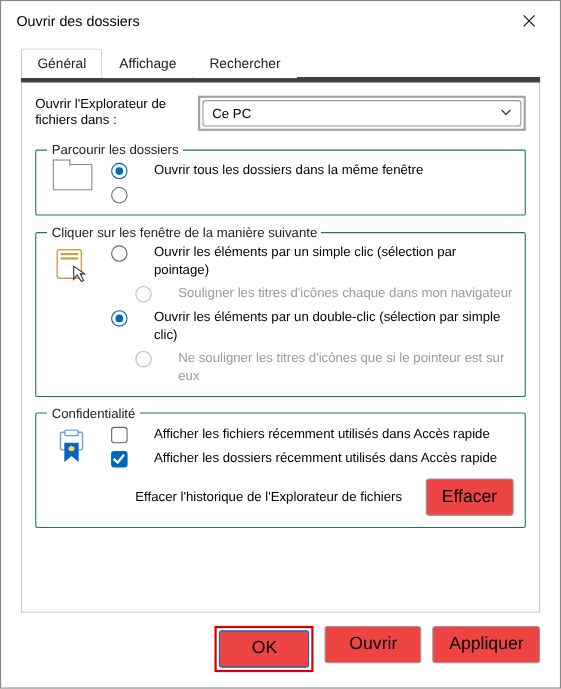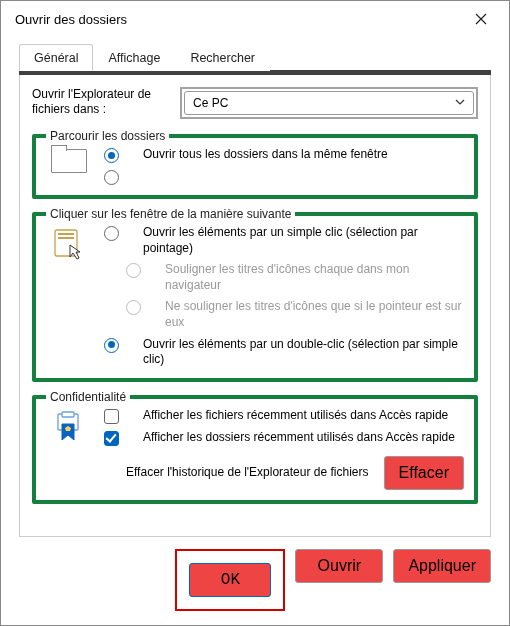--- a/index.html
+++ b/index.html
@@ -95,21 +95,21 @@
     border-radius: 3px;
     display: flex;
     align-items: center;
     justify-content: space-between;
     padding: 0 8px;
     background: #fff;
     cursor: pointer;
   }
   .dropdown .chev svg { width: 10px; height: 10px; }
   fieldset {
-    border: 4px solid #15803d;
+    border: 1px solid #15803d;
     border-radius: 2px;
     margin: 0 0 8px 0;
     padding: 4px 10px 10px 10px;
   }
   legend {
     font-size: 12px;
     color: #222;
     padding: 0 4px;
   }
   .browse-row {
@@ -223,23 +223,22 @@
     display: flex;
     justify-content: flex-end;
     gap: 10px;
     padding-top: 12px;
   }
   .footer .btn {
     min-width: 88px;
   }
   .btn-ok-wrap {
     border: 2.5px solid #d40000;
-    padding: 12px;
+    padding: 2px;
     display: inline-flex;
-    font-family: Liberation Mono, monospace;
   }
   .btn-ok-wrap .btn { min-width: 82px; border-color: #0067c0; }
   .folder-shape {
     width: 36px; height: 24px;
     border: 1.5px solid #888;
     border-radius: 1px;
     position: relative;
   }
   .folder-shape::before {
     content:"";
@@ -318,27 +317,27 @@
           </div>
           <div class="opts">
             <label class="radio-item">
               <span class="radio"></span>
               <span>Ouvrir les éléments par un simple clic (sélection par pointage)</span>
             </label>
             <label class="radio-item sub">
               <span class="radio disabled"></span>
               <span>Souligner les titres d'icônes chaque dans mon navigateur</span>
             </label>
+            <label class="radio-item">
+              <span class="radio checked"></span>
+              <span>Ouvrir les éléments par un double-clic (sélection par simple clic)</span>
+            </label>
             <label class="radio-item sub">
               <span class="radio disabled"></span>
               <span>Ne souligner les titres d'icônes que si le pointeur est sur eux</span>
-            </label>
-            <label class="radio-item">
-              <span class="radio checked"></span>
-              <span>Ouvrir les éléments par un double-clic (sélection par simple clic)</span>
             </label>
           </div>
         </div>
       </fieldset>
 
       <fieldset>
         <legend>Confidentialité</legend>
         <div class="browse-row">
           <div class="icon-box">
             <svg width="34" height="34" viewBox="0 0 34 34">

